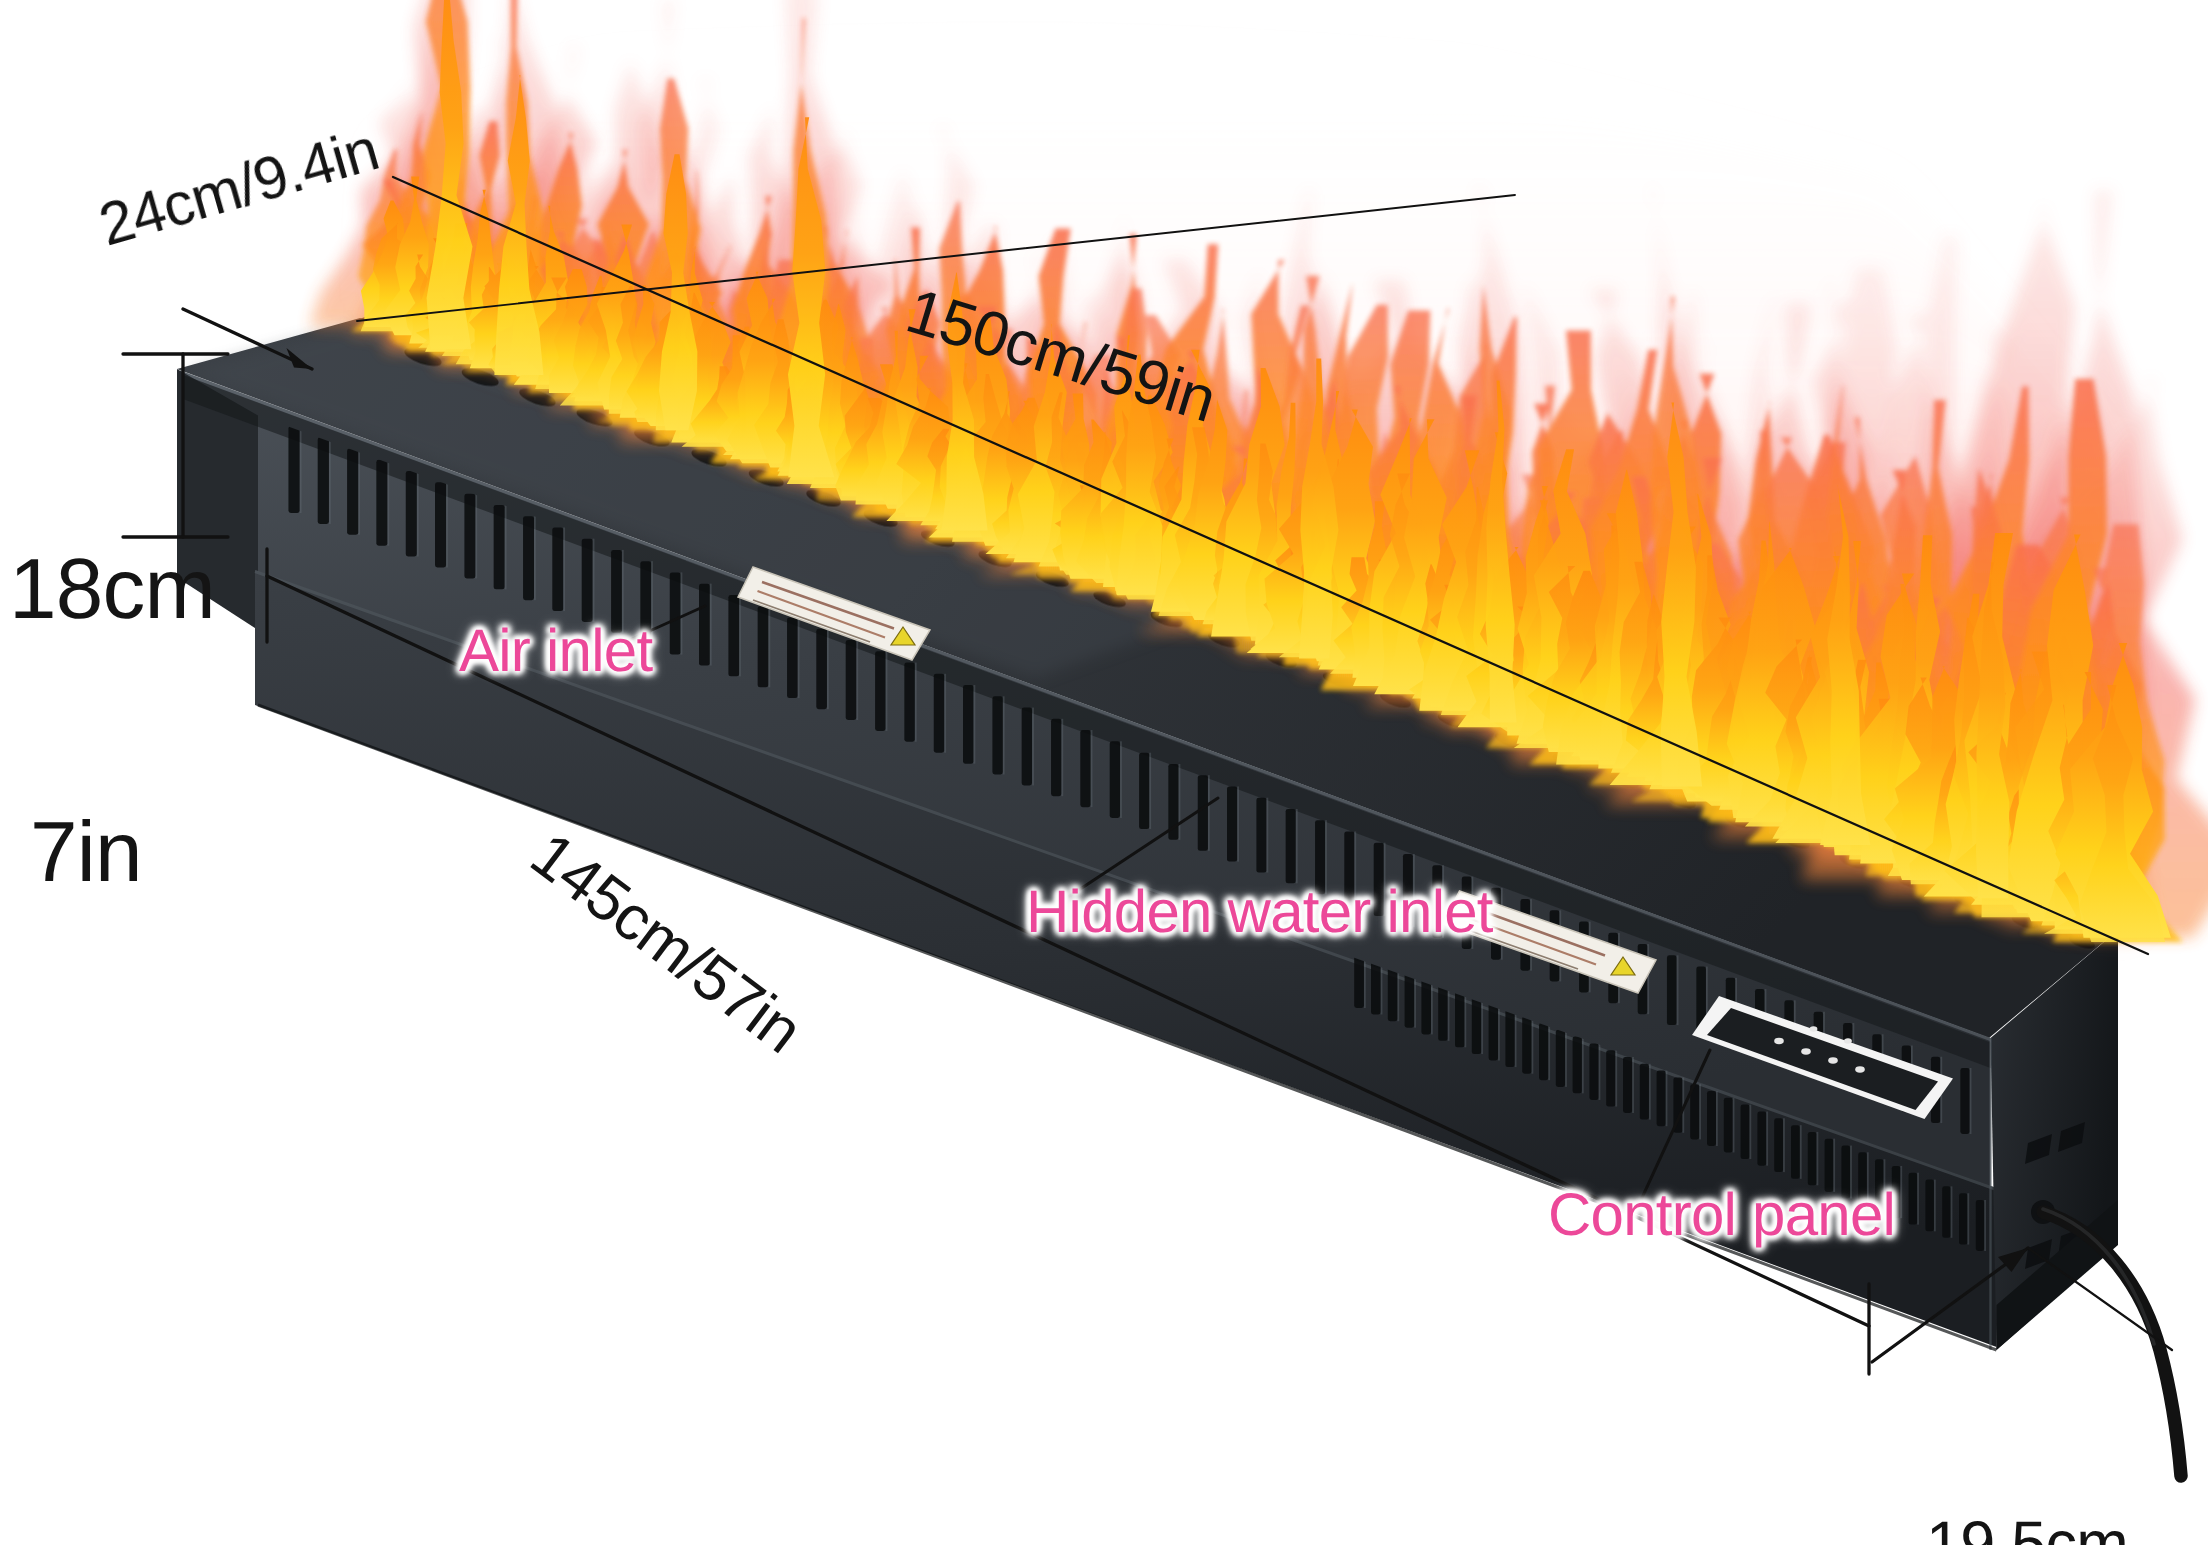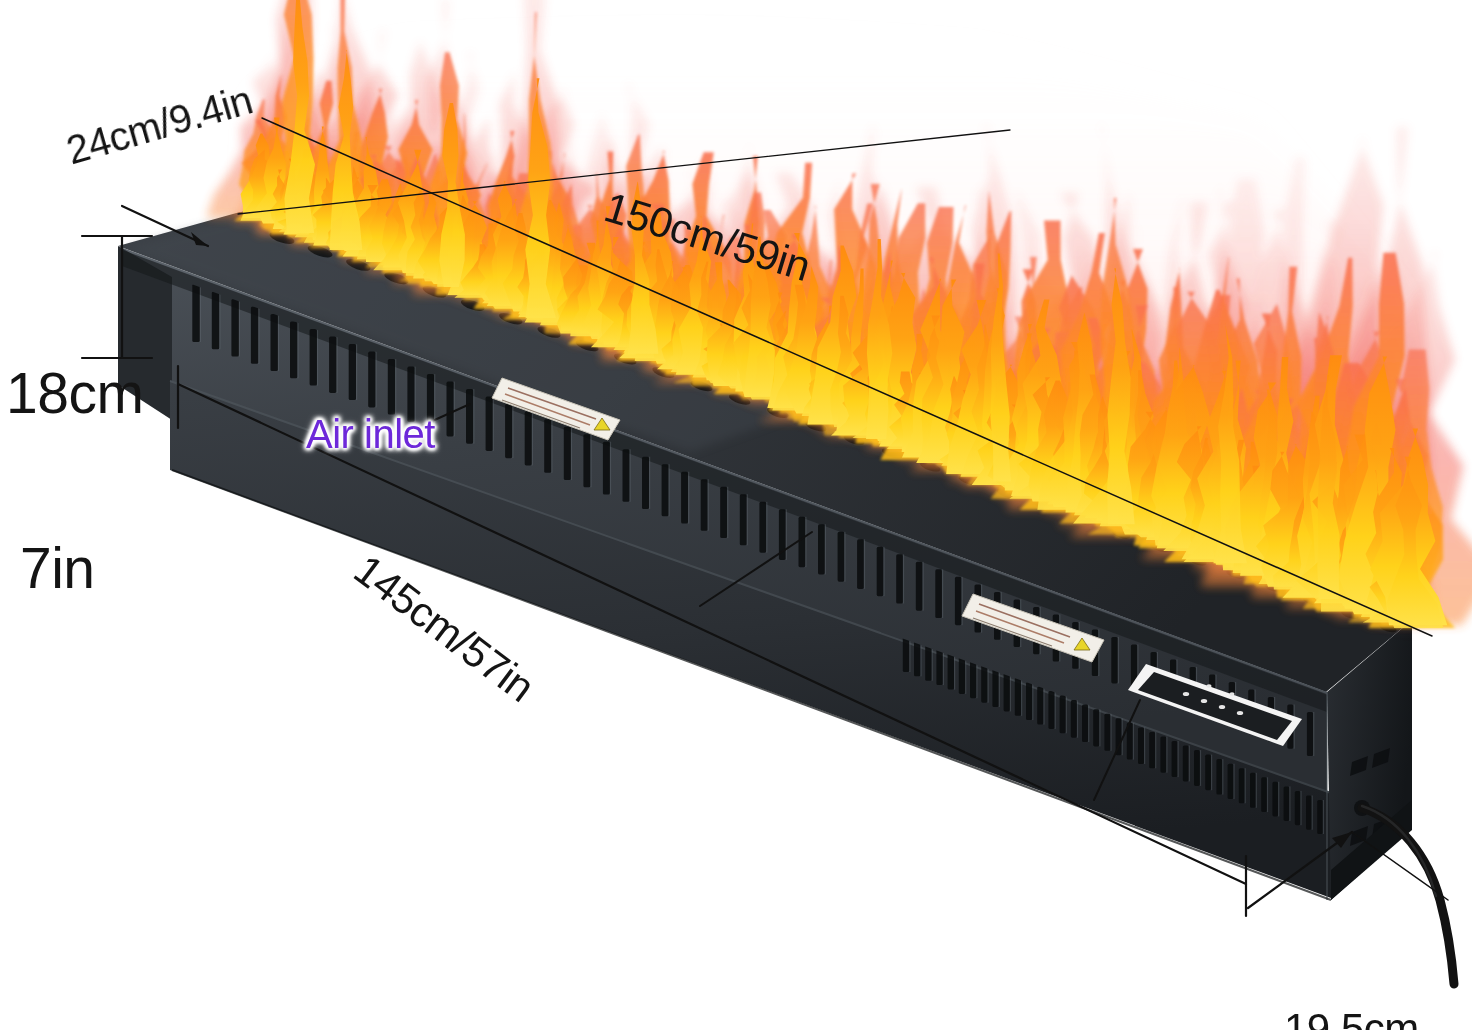--- a/index.html
+++ b/index.html
@@ -26,21 +26,21 @@
   .dim-label {
     position: absolute;
     color: #141414;
     font-weight: 400;
     white-space: pre;
     line-height: 1.02;
     letter-spacing: -0.5px;
   }
   .callout-label {
     position: absolute;
-    color: #6d28d9;
+    color: #ec4899;
     white-space: nowrap;
     font-weight: 400;
     letter-spacing: -0.5px;
     text-shadow:
        2px 0 3px #fff, -2px 0 3px #fff, 0 2px 3px #fff, 0 -2px 3px #fff,
        2px 2px 4px #fff, -2px -2px 4px #fff, 2px -2px 4px #fff, -2px 2px 4px #fff,
        0 0 7px #fff, 0 0 10px #fff;
   }
 </style>
 </head>
@@ -911,15 +911,17 @@
 
   <div class="dim-label" style="left:372px; top:548px; font-size:42px; transform:rotate(37deg); transform-origin:left top;">145cm/57in</div>
 
   <div class="dim-label" style="left:1284px; top:922px; font-size:42px; text-align:left;">
     <div>19.5cm</div>
     
   </div>
 
   <div class="callout-label" style="left:306px; top:412px; font-size:40px;">Air inlet</div>
 
-
+  <div class="callout-label" style="left:684px; top:586px; font-size:40px;">Hidden water inlet</div>
+
+  <div class="callout-label" style="left:1032px; top:788px; font-size:40px;">Control panel</div>
 
 </div>
 
 </body></html>

